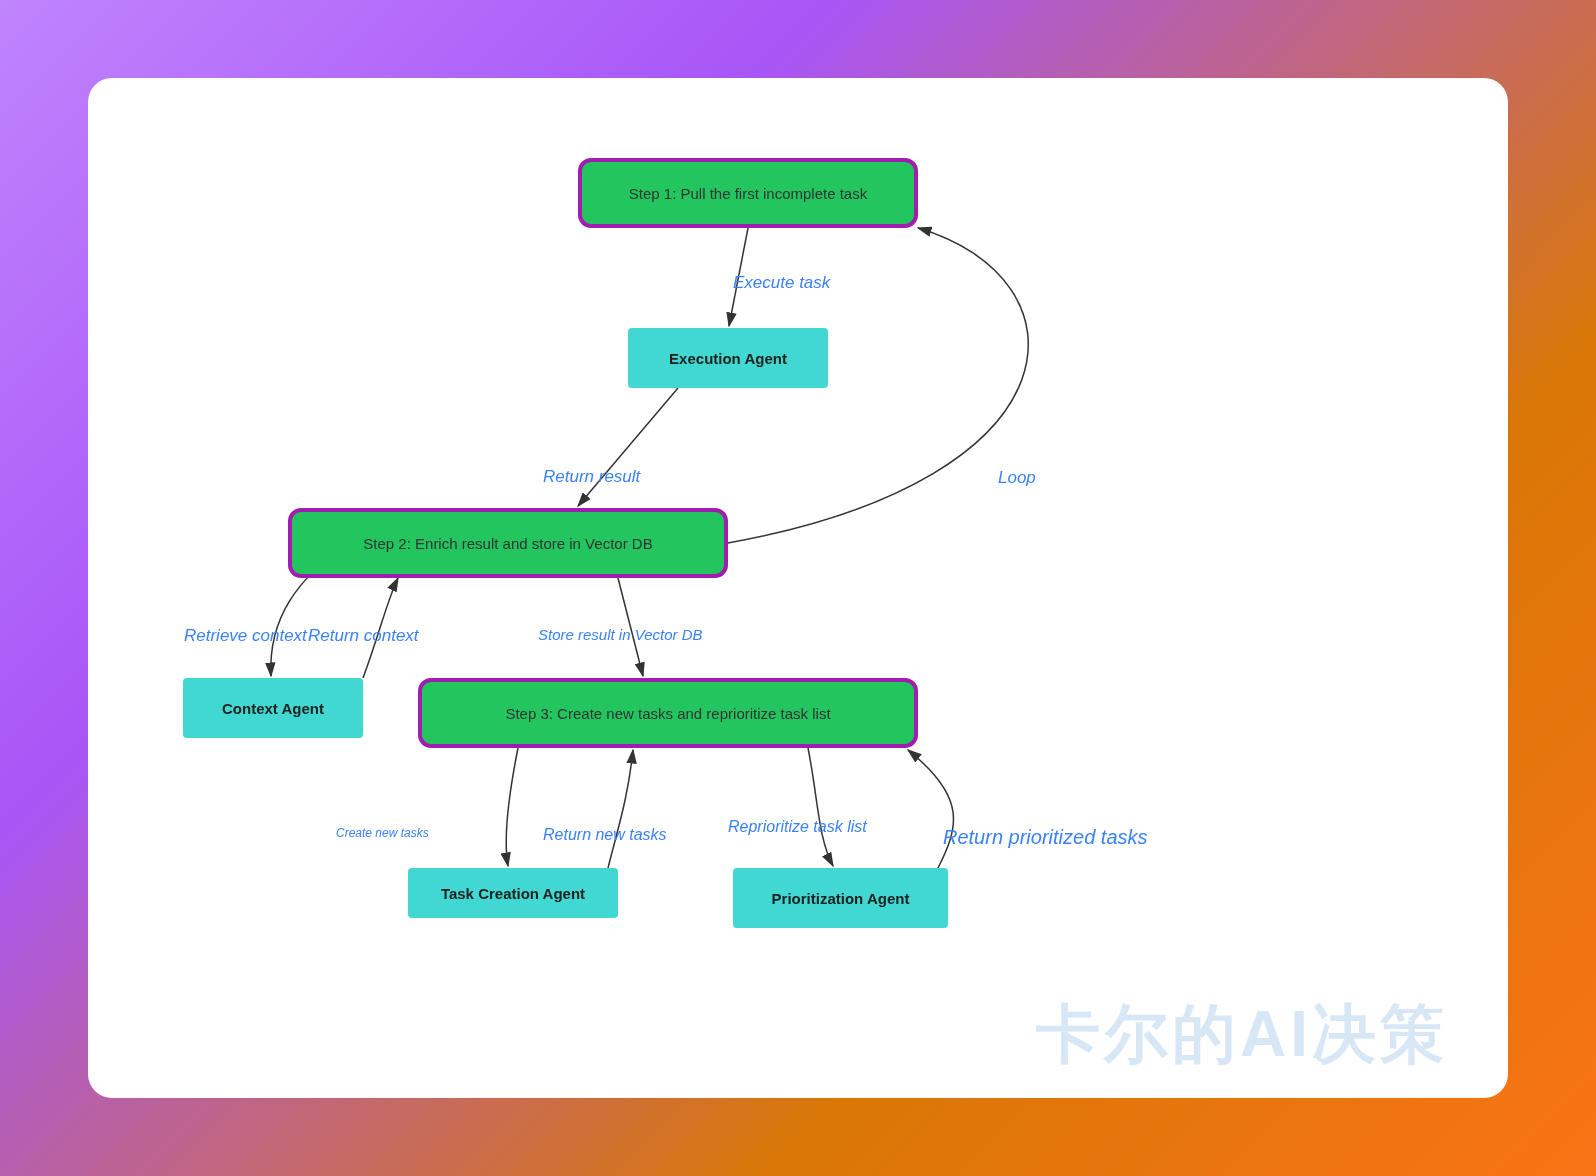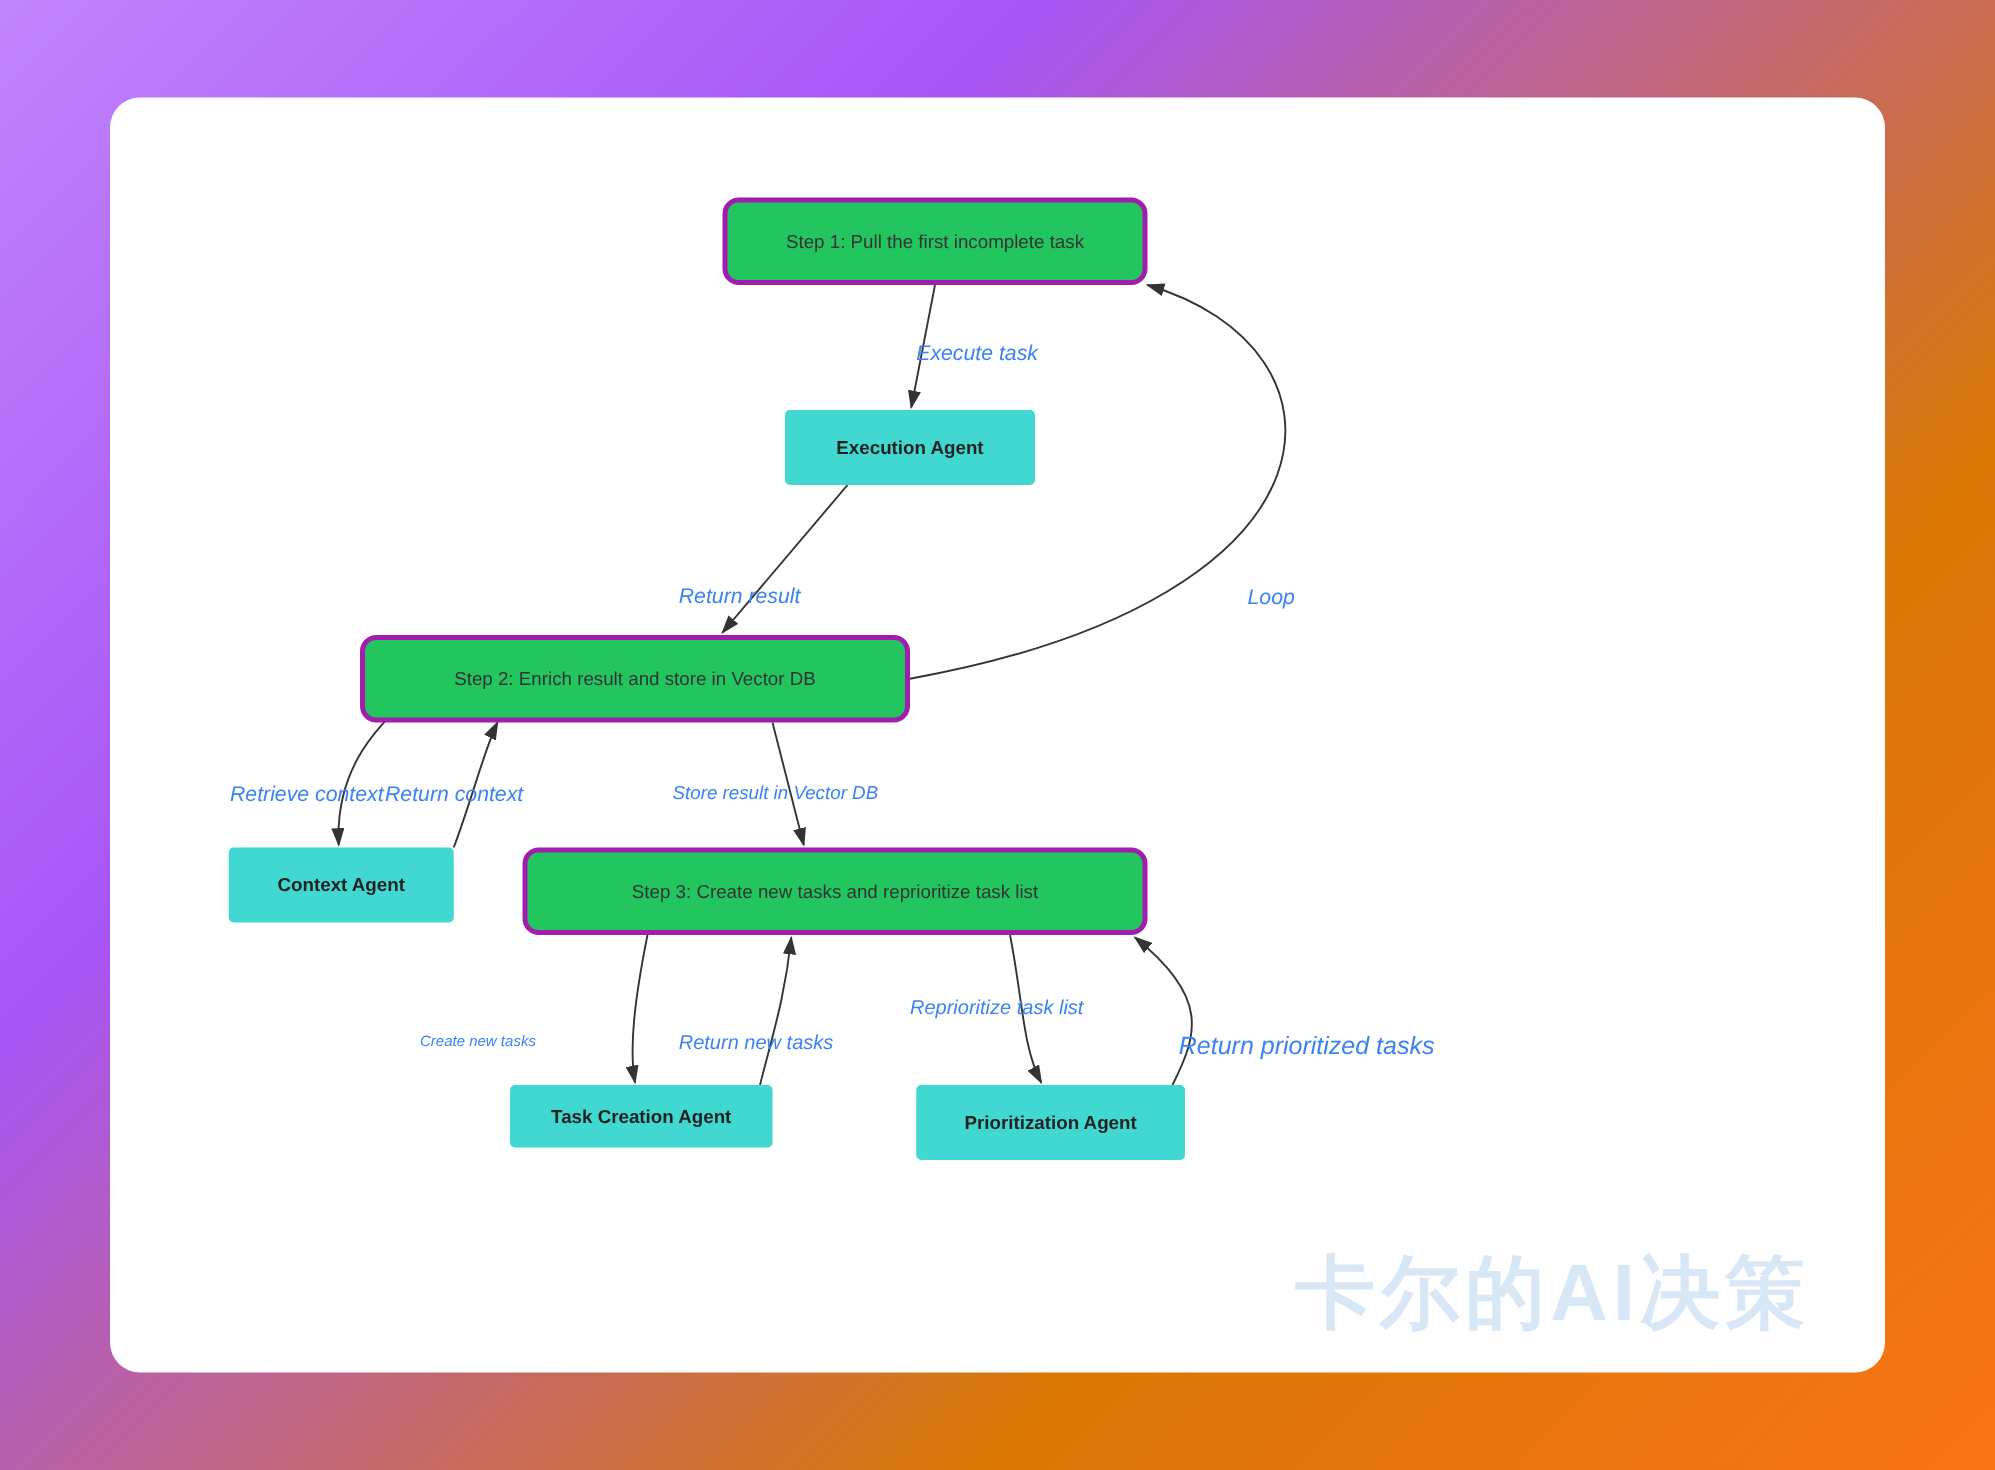--- a/index.html
+++ b/index.html
@@ -162,21 +162,21 @@
     </div>
 
     <div class="edge-label" style="left:248px; top:748px; font-size:12px;">
       <span>Create new tasks</span>
     </div>
 
     <div class="edge-label" style="left:455px; top:748px; font-size:16px;">
       <span>Return new tasks</span>
     </div>
 
-    <div class="edge-label" style="left:640px; top:720px; font-size:16px;">
+    <div class="edge-label" style="left:640px; top:740px; font-size:16px;">
       <span>Reprioritize task list</span>
     </div>
 
     <div class="edge-label" style="left:855px; top:748px; font-size:20px;">
       <span>Return prioritized tasks</span>
     </div>
 
     <div class="watermark">
       <span>卡尔的AI决策</span>
     </div>

